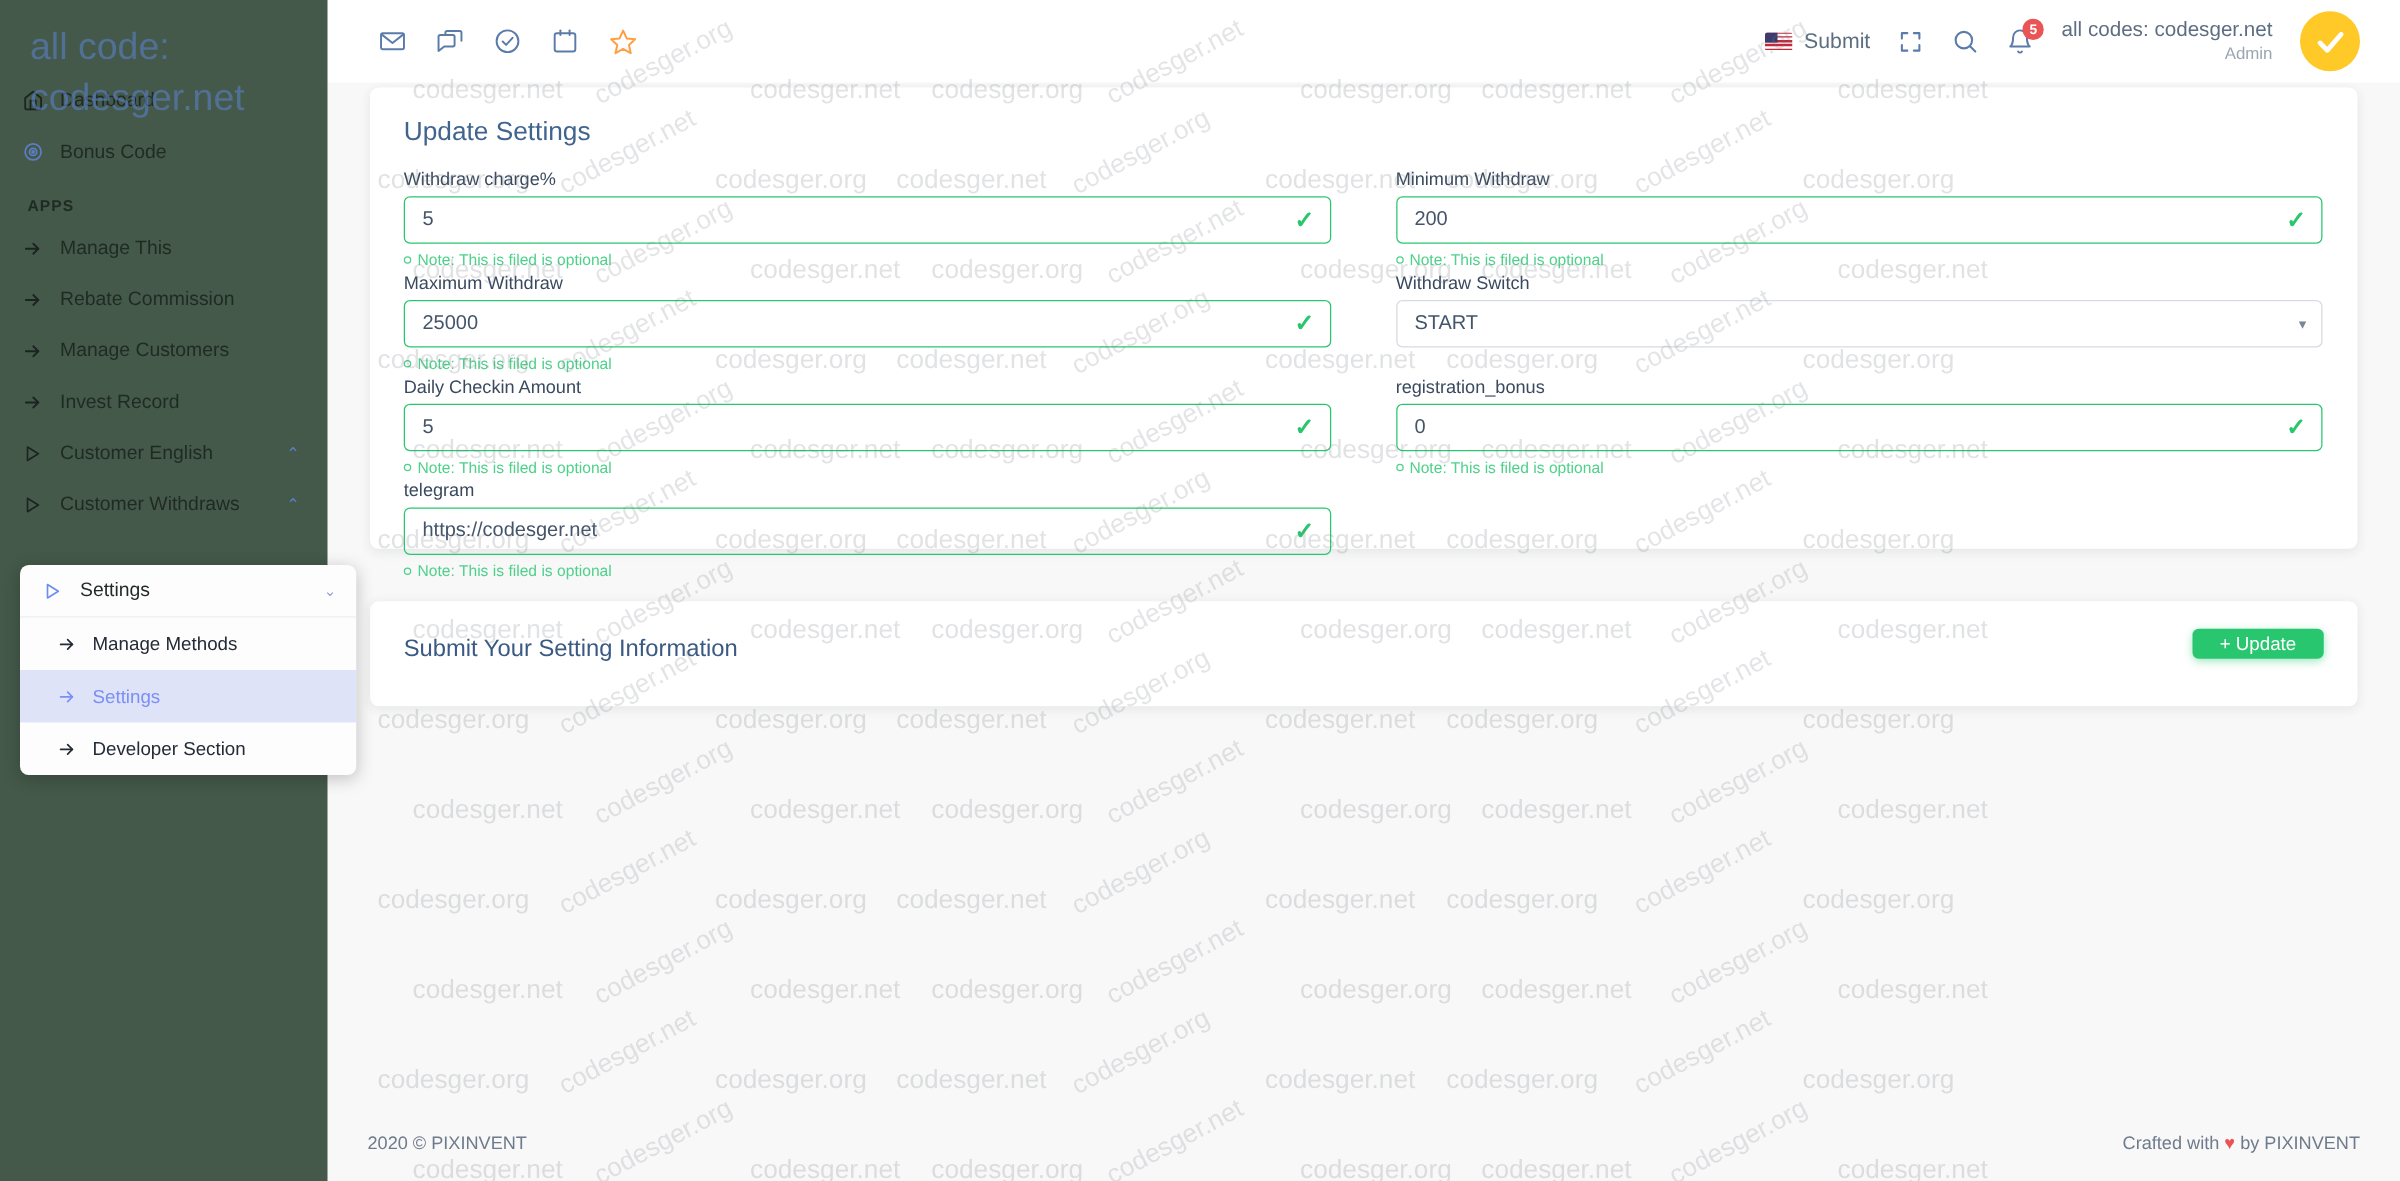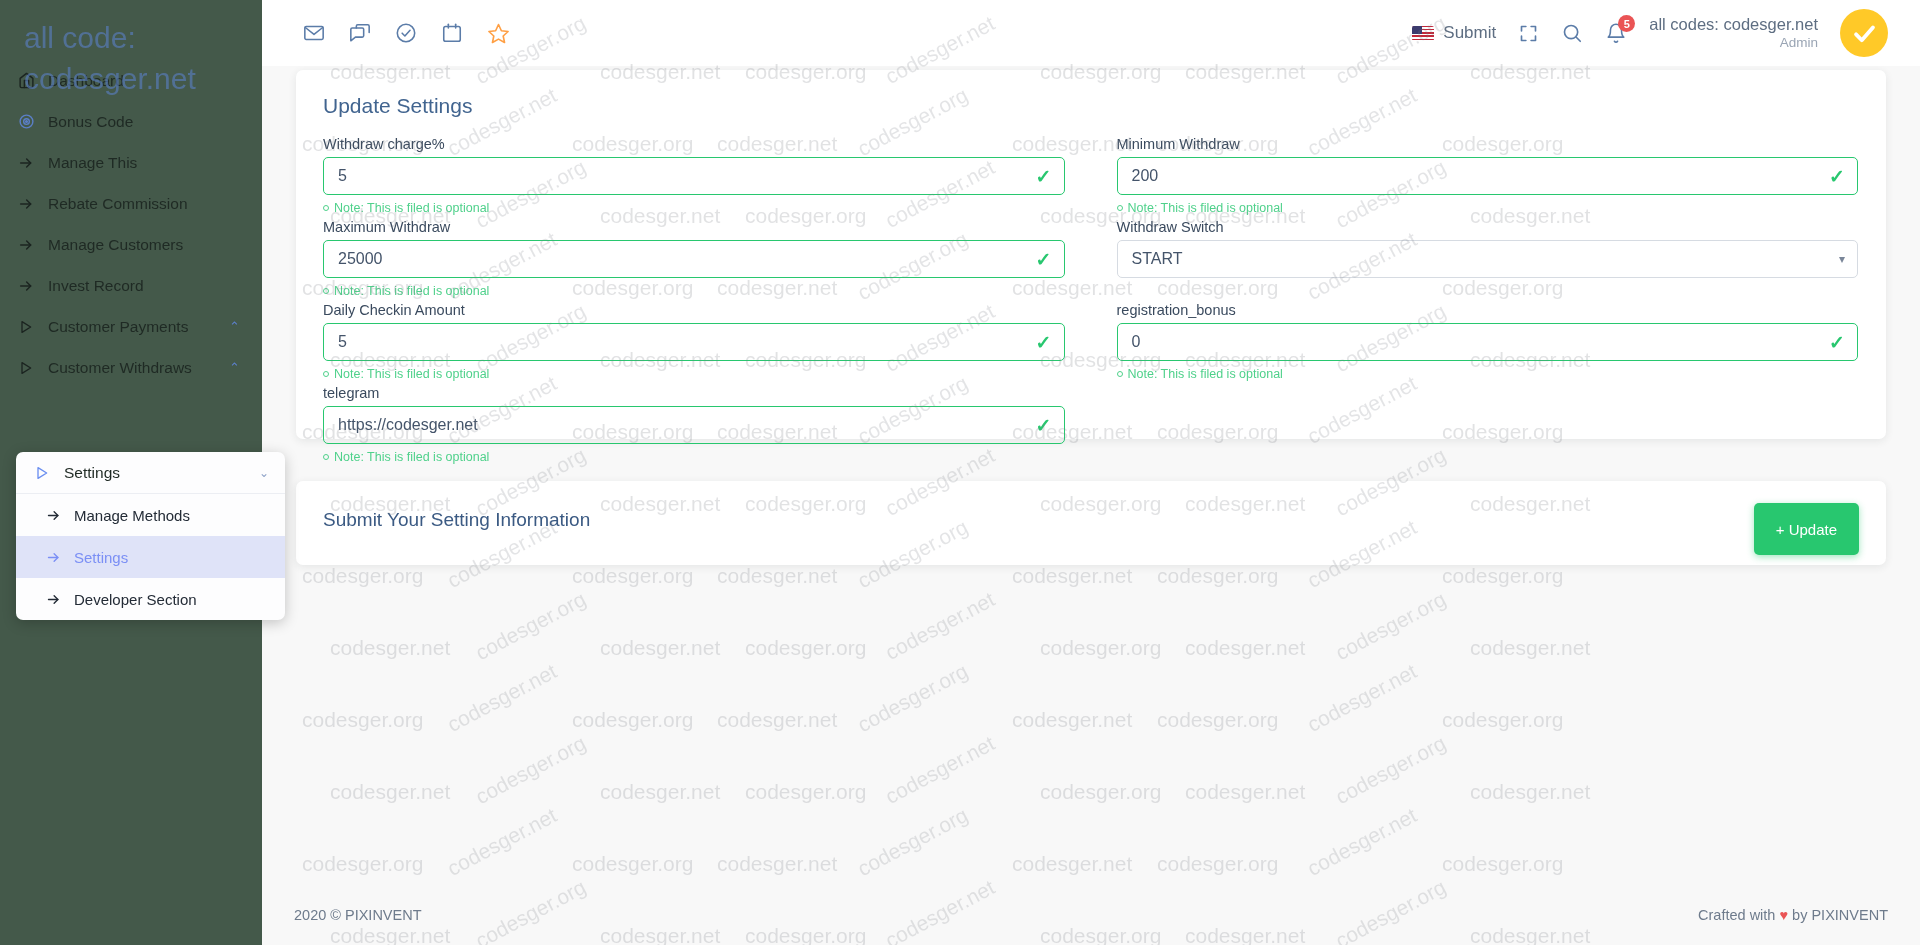--- a/index.html
+++ b/index.html
@@ -216,21 +216,21 @@
   .note .dot {
     width: 6px; height: 6px; border-radius: 50%;
     border: 1.4px solid #4fd18b; display: block; flex: none;
   }
   .note.blank { visibility: hidden; }
 
   .btn-update {
     position: absolute; right: 27px; top: 22px;
     background: #28c76f; color: #ffffff;
     border: none; border-radius: 5px;
-    height: 52px; padding: 0 22px;
+    height: 24px; padding: 0 22px;
     font-size: 15px; cursor: pointer;
     font-family: "Liberation Sans", sans-serif;
     box-shadow: 0 2px 7px rgba(40,199,111,.45);
   }
 
   
   #footer {
     position: absolute; left: 262px; top: 885px;
     width: 1658px; height: 60px;
     display: flex; align-items: center;
@@ -262,20 +262,21 @@
       <span class="ic">
         <svg width="17" height="17" viewBox="0 0 24 24" fill="none" stroke="#5b7fc7" stroke-width="2">
             <circle cx="12" cy="12" r="9"></circle>
             <circle cx="12" cy="12" r="4"></circle>
             <circle cx="12" cy="12" r="1.2" fill="#5b7fc7"></circle>
           </svg>
       </span>
       <span class="lbl">Bonus Code</span>
     </div>
 
+    <div class="apps-head">APPS</div>
 
     <div class="nav-item">
       <span class="ic">
         <svg width="16" height="16" viewBox="0 0 24 24" fill="none" stroke="currentColor" stroke-width="2.2" stroke-linecap="round" stroke-linejoin="round">
             <line x1="4" y1="12" x2="19" y2="12"></line>
             <polyline points="13 6 19 12 13 18"></polyline>
           </svg>
       </span>
       <span class="lbl">Manage This</span>
     </div>
@@ -309,21 +310,21 @@
       </span>
       <span class="lbl">Invest Record</span>
     </div>
 
     <div class="nav-item">
       <span class="ic">
         <svg width="16" height="16" viewBox="0 0 24 24" fill="none" stroke="currentColor" stroke-width="2" stroke-linejoin="round">
             <polygon points="6 4 19 12 6 20"></polygon>
           </svg>
       </span>
-      <span class="lbl">Customer Payments</span>
+      <span class="lbl">Customer English</span>
       <span class="chev">⌃</span>
     </div>
 
     <div class="nav-item">
       <span class="ic">
         <svg width="16" height="16" viewBox="0 0 24 24" fill="none" stroke="currentColor" stroke-width="2" stroke-linejoin="round">
             <polygon points="6 4 19 12 6 20"></polygon>
           </svg>
       </span>
       <span class="lbl">Customer Withdraws</span>

